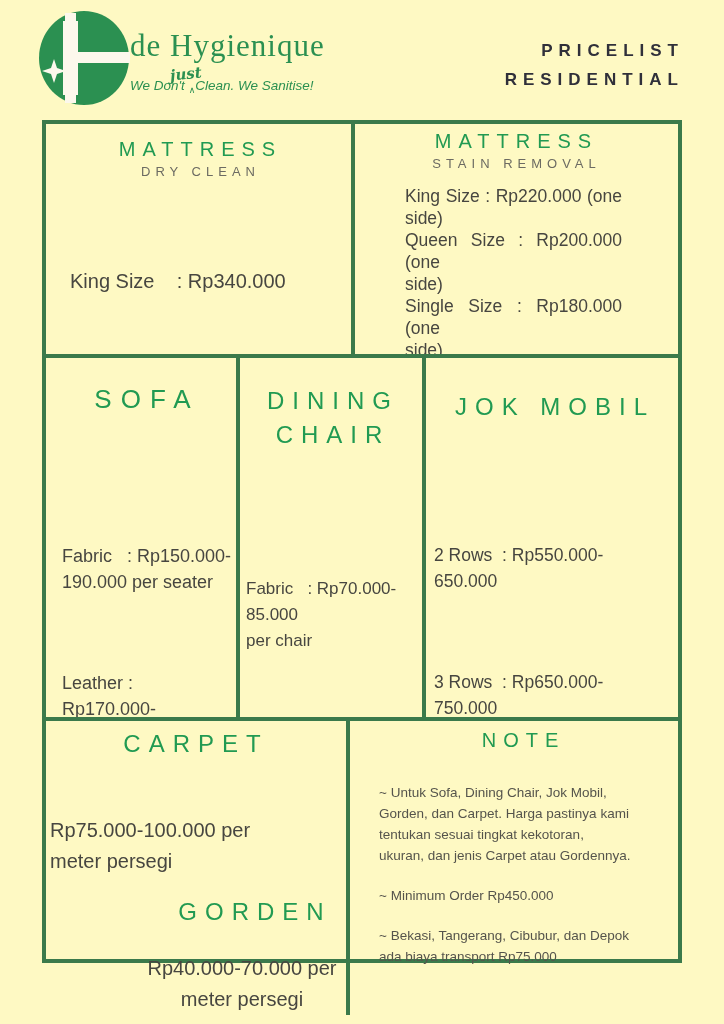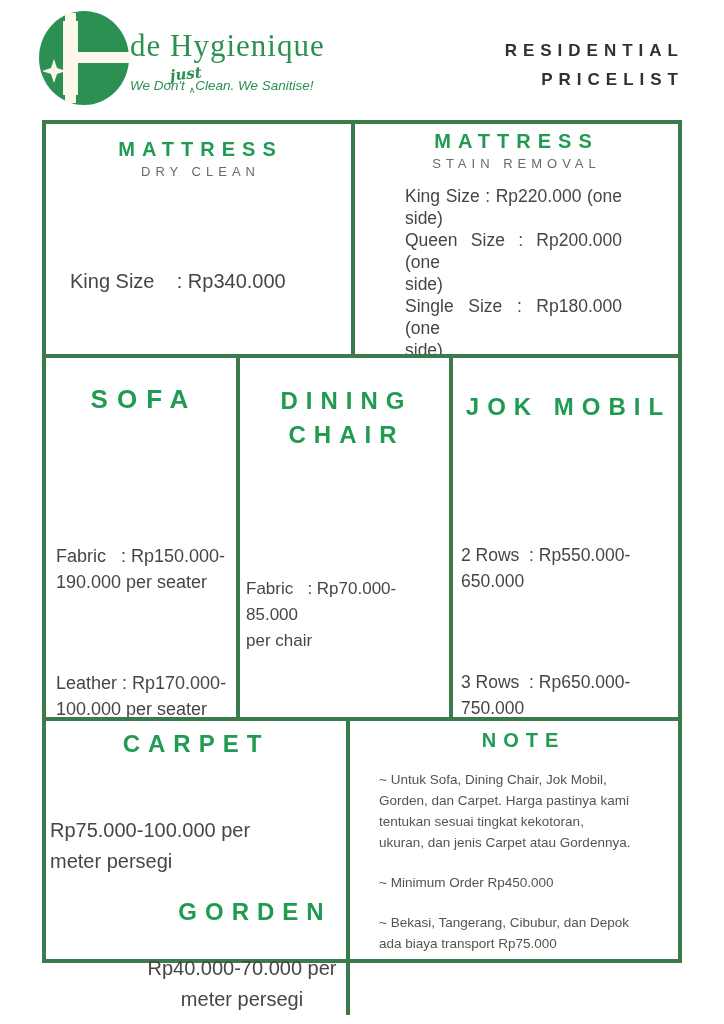--- a/index.html
+++ b/index.html
@@ -1,19 +1,19 @@
 <!DOCTYPE html>
 <html><head>
 <meta charset="utf-8">
 <style>
   * { margin:0; padding:0; box-sizing:border-box; }
   html,body { background:#e9e9e9; }
   .page {
     position:relative; width:724px; height:1024px; margin:0 auto;
-    background:#ffffff; overflow:hidden;
+    background:#fef9c3; overflow:hidden;
     font-family:"Liberation Sans", sans-serif; color:#474640;
   }
   
   .logo { position:absolute; left:38px; top:8px; }
   .brand-block { position:absolute; left:130px; top:28px; width:260px; }
   .brand-name {
     font-family:"Liberation Serif", serif; font-size:31px; color:#2b9051;
     letter-spacing:1px; white-space:nowrap;
   }
   .script-word {
@@ -37,27 +37,27 @@
     border:4px solid #3b7a4b; display:flex; flex-direction:column;
   }
   .row { display:flex; }
   .row1 { height:234px; border-bottom:4px solid #3b7a4b; }
   .row2 { height:363px; border-bottom:4px solid #3b7a4b; }
   .row3 { flex:1; }
   .box { position:relative; overflow:hidden; }
   .bdr { border-right:4px solid #3b7a4b; }
   .c-mdry   { width:309px; padding:14px 20px 0 24px; }
   .c-mstain { width:323px; padding:6px 0 0 0; }
-  .c-sofa   { width:194px; padding:26px 4px 0 10px; }
-  .c-dining { width:213px; padding:26px 2px 0 6px; }
+  .c-sofa   { width:194px; padding:26px 4px 0 16px; }
+  .c-dining { width:186px; padding:26px 2px 0 6px; }
   .c-jok    { flex:1; padding:32px 2px 0 8px; }
   .c-carpet { width:304px; padding:6px 4px 0 4px; }
   .c-note   { flex:1; padding:8px 10px 0 29px; }
 
-  .bt { color:#219a52; font-weight:bold; text-align:center; }
+  .bt { color:#219a52; font-weight:normal; text-align:center; }
   .bt-sm  { font-size:20px; letter-spacing:7px; }
   .bt-lg  { font-size:26px; letter-spacing:9px; }
   .bt-md  { font-size:24px; letter-spacing:8px; line-height:34px; }
   .bs { color:#6c6b62; font-size:13px; letter-spacing:5px; text-align:center; margin-top:3px; }
 
   
   .mdry-prices { margin-top:30px; font-size:20px; line-height:29px; white-space:pre-wrap; }
   .jl { text-align:justify; text-align-last:justify; }
 
   
@@ -71,21 +71,21 @@
   .dining-body { margin-top:72px; font-size:17px; }
   .jok-body    { margin-top:66px; font-size:17.5px; }
 
   
   .carpet-price { margin-top:54px; font-size:20px; line-height:31px; white-space:pre-wrap; }
   .gorden-title { margin-top:18px; padding-left:118px; text-align:center; }
   .gorden-price { margin-top:24px; padding-left:92px; text-align:center;
                   font-size:20px; line-height:31px; white-space:pre-wrap; }
 
   
-  .note-body { margin-top:17px; font-size:13.5px; line-height:21px; color:#55544c; }
+  .note-body { margin-top:30px; font-size:13.5px; line-height:21px; color:#55544c; }
   .note-item { margin-bottom:19px; white-space:pre-wrap; }
 </style>
 </head>
 <body>
 
 <div class="page">
 
   <svg class="logo" width="92" height="100" viewBox="0 0 92 100">
     <ellipse cx="46" cy="50" rx="45" ry="47" fill="#2b9051"></ellipse>
     <rect x="27" y="5" width="11" height="90" fill="#fcf8ec"></rect>
@@ -94,22 +94,22 @@
     <polygon points="16,51 19,60 28,63 19,66 16,75 13,66 4,63 13,60" fill="#fcf8ec"></polygon>
   </svg>
 
   <div class="brand-block">
     <div class="brand-name">de Hygienique</div>
     <div class="script-word">just</div>
     <div class="tagline"><span>We Don't</span>&nbsp;<span class="caret">∧</span><span>Clean. We Sanitise!</span></div>
   </div>
 
   <div class="doc-title">
+    <div>PRICELIST</div>
     <div>RESIDENTIAL</div>
-    <div>PRICELIST</div>
   </div>
 
   <div class="grid">
 
     <div class="row row1">
       <section class="box bdr c-mdry">
         <div class="bt bt-sm">MATTRESS</div>
         <div class="bs">DRY CLEAN</div>
         <div class="mdry-prices">
           <div>King Size    : Rp340.000</div>

